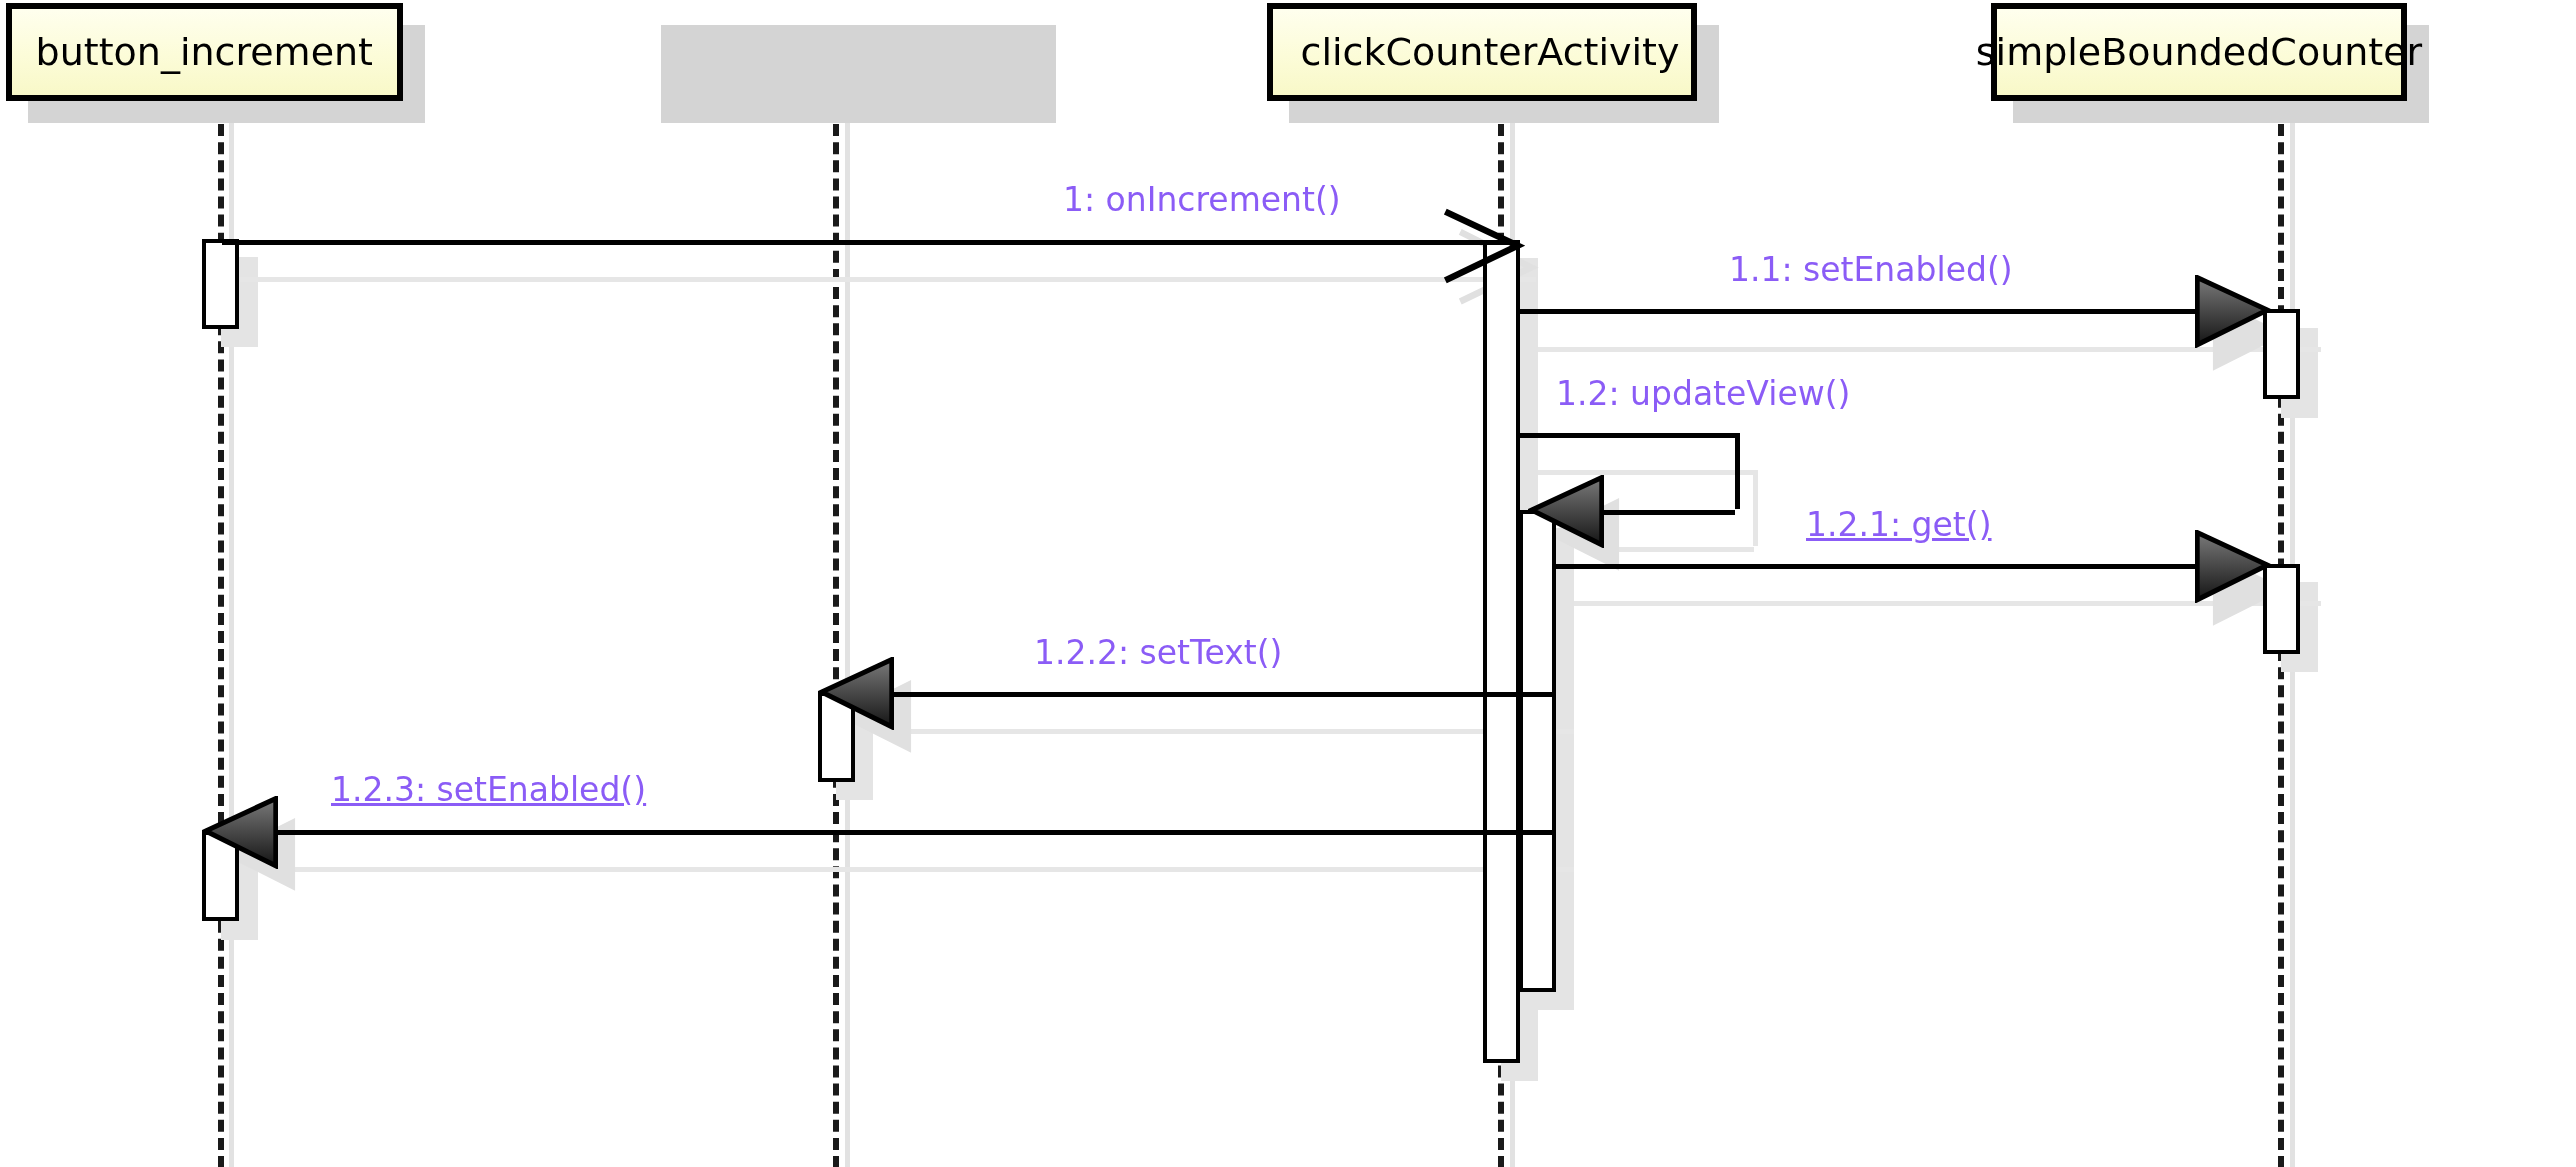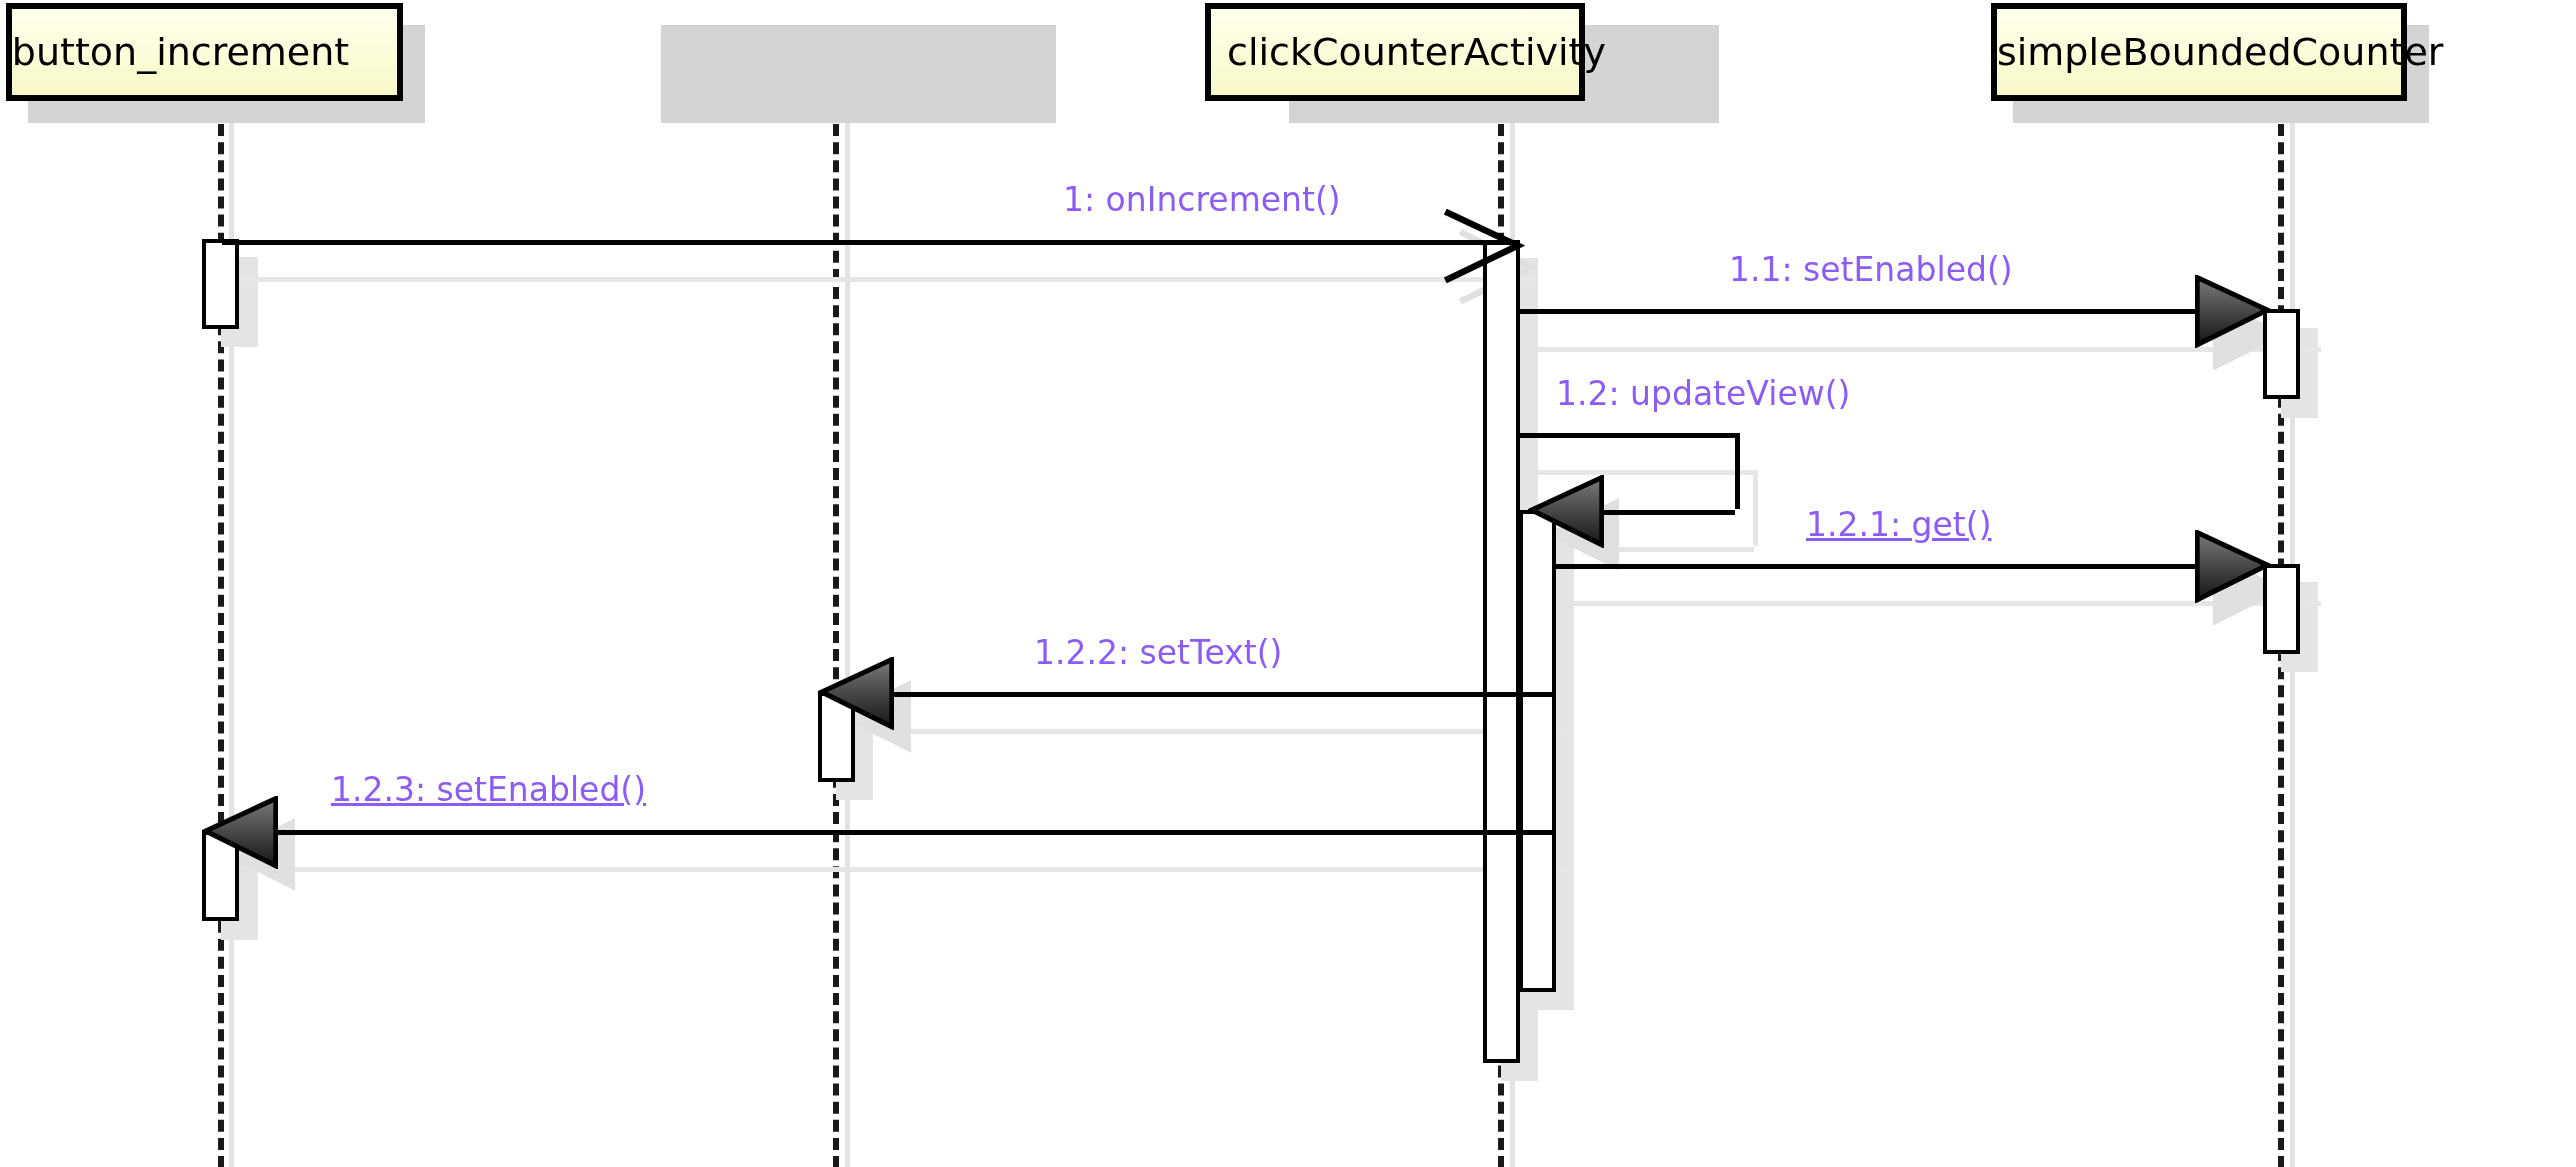--- a/index.html
+++ b/index.html
@@ -12,20 +12,21 @@
     overflow:hidden;
   }
   
   .participant{
     position:absolute;
     box-sizing:border-box;
     border:6.6px solid #000000;
     background:linear-gradient(to bottom,#ffffee 0%,#fcfcd8 55%,#f8f8c8 100%);
     display:flex;
     align-items:center;
+    justify-content:center;
     z-index:40;
   }
   .participant .pname{
     font-size:38px;
     line-height:1;
     color:#000000;
     white-space:nowrap;
     letter-spacing:0px;
   }
   .pshadow{
@@ -112,21 +113,21 @@
   <div class="lifeline" style="left:2278px; top:106px; height:1062px;"></div>
 
   <div class="pshadow" style="left:28px;   top:25px; width:397px; height:98px;"></div>
   <div class="pshadow" style="left:661px;  top:25px; width:395px; height:98px;"></div>
   <div class="pshadow" style="left:1289px; top:25px; width:430px; height:98px;"></div>
   <div class="pshadow" style="left:2013px; top:25px; width:416px; height:98px;"></div>
 
   <div class="participant" style="left:5.8px; top:2.9px; width:397px; height:98px;">
     <span class="pname">button_increment</span>
   </div>
-  <div class="participant" style="left:1205px; top:2.9px; width:380px; height:98px;padding-left:16px;">
+  <div class="participant" style="left:1267px; top:2.9px; width:430px; height:98px;padding-left:16px;">
     <span class="pname">clickCounterActivity</span>
   </div>
   <div class="participant" style="left:1991px; top:2.9px; width:416px; height:98px;">
     <span class="pname">simpleBoundedCounter</span>
   </div>
 
   <div class="activation-shadow" style="left:221px;  top:257px;  width:37px; height:90px;"></div>
   <div class="activation-shadow" style="left:221px;  top:850px; width:37px; height:90px;"></div>
   <div class="activation-shadow" style="left:836px; top:710px;  width:37px; height:90px;"></div>
   <div class="activation-shadow" style="left:1501px; top:258px;  width:37px; height:823px;"></div>

